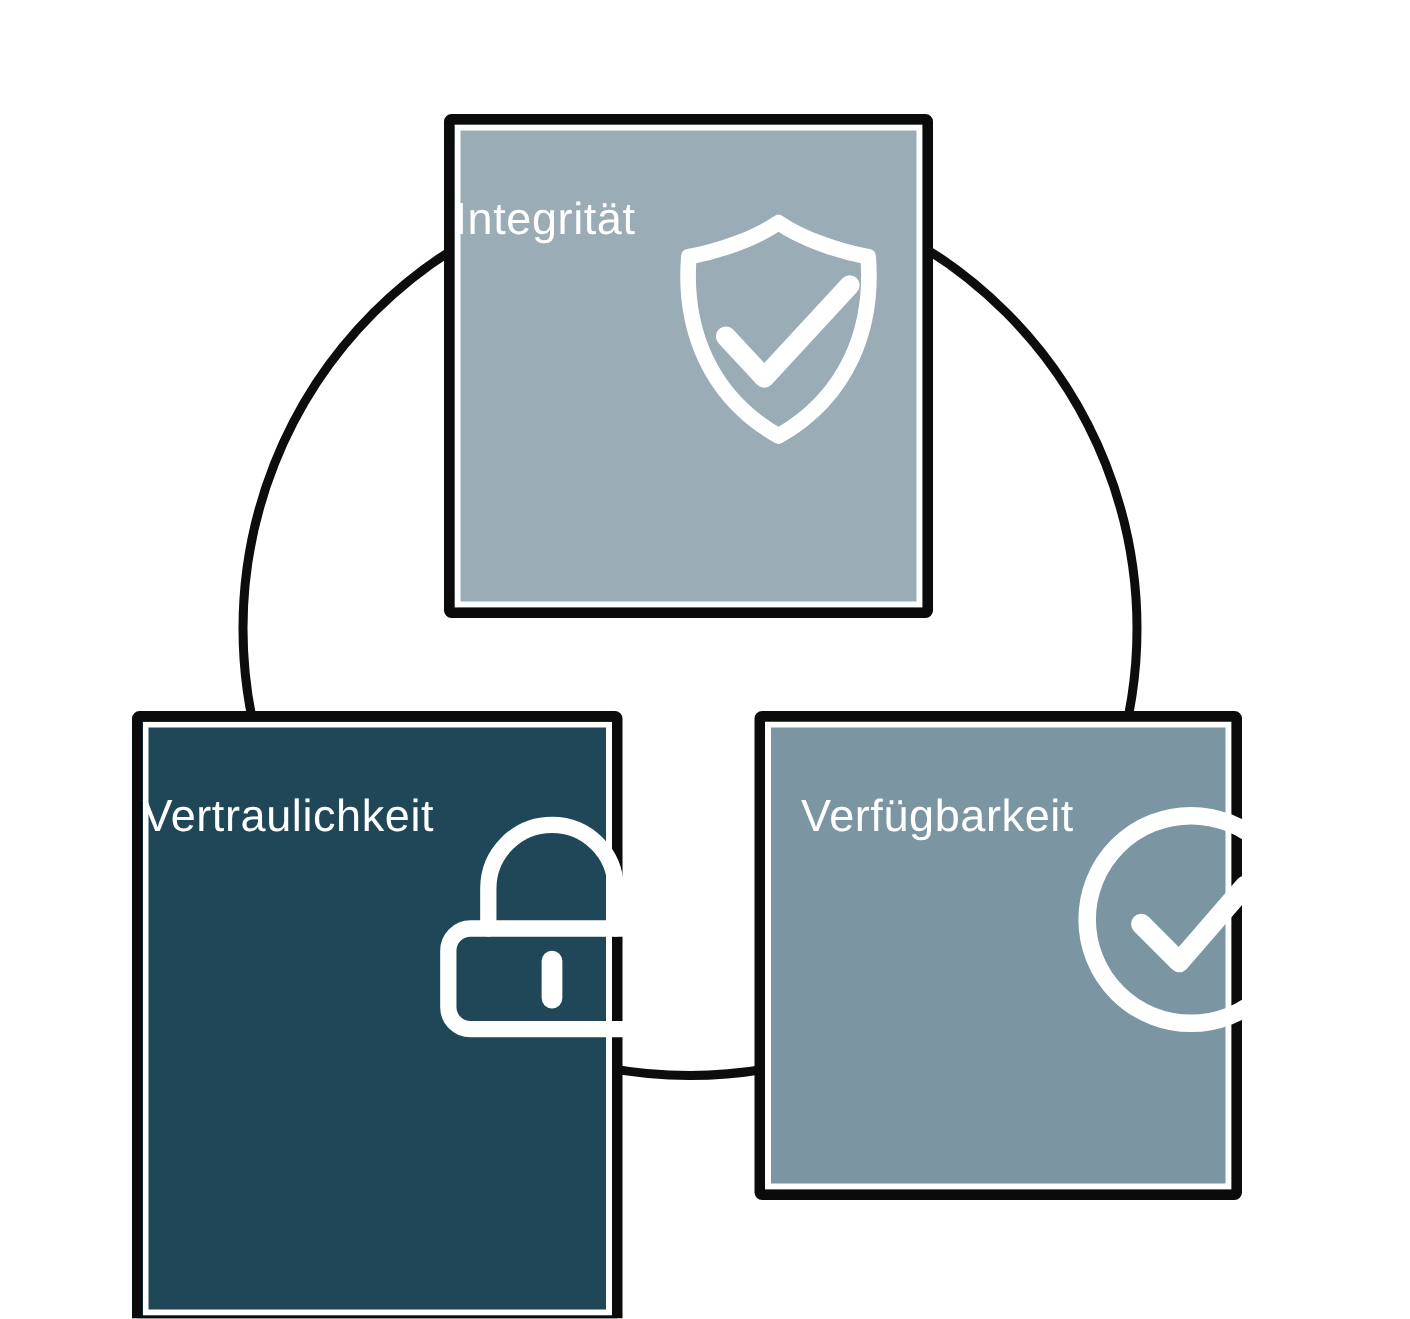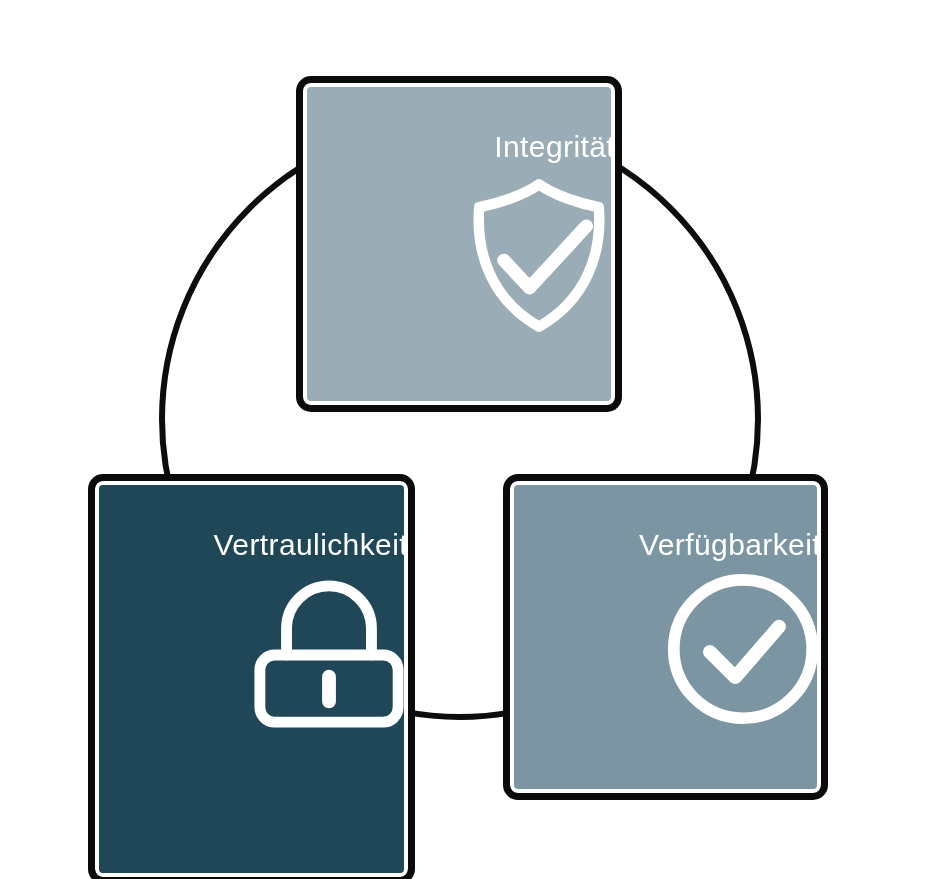--- a/index.html
+++ b/index.html
@@ -19,25 +19,25 @@
     position: absolute;
     inset: 0;
     width: 940px;
     height: 879px;
     color: var(--ring, #0d0d0d);
   }
   .node {
     position: absolute;
     box-sizing: border-box;
     border: 7px solid var(--box-border, #0b0b0b);
-    border-radius: 15px;
+    border-radius: 5px;
     box-shadow: inset 0 0 0 4px var(--inner-border, #ffffff);
     display: flex;
-    flex-direction: column;
-    align-items: flex-end;
+    flex-direction: row;
+    align-items: flex-start;
     padding-top: 46px;
     color: var(--label-color, #ffffff);
   }
   .node-top   { left: 296px; top: 76px;  width: 326px; height: 336px; }
   .node-left  { left: 88px;  top: 474px; width: 327px; height: 410px; }
   .node-right { left: 503px; top: 474px; width: 325px; height: 326px; }
   .node-label {
     font-size: 30px;
     line-height: 36px;
     letter-spacing: 0.4px;
@@ -80,21 +80,21 @@
     <div class="node-label">Vertraulichkeit</div>
     <div class="icon-area">
       <svg width="158" height="168" viewBox="0 0 160 170" xmlns="http://www.w3.org/2000/svg" aria-hidden="true">
         <path d="M37 85 V58 a43 43 0 0 1 86 0 V85" fill="none" stroke="currentColor" stroke-width="11" stroke-linecap="round"></path>
         <rect x="10" y="85" width="140" height="68" rx="15" fill="none" stroke="currentColor" stroke-width="11"></rect>
         <line x1="80" y1="107" x2="80" y2="132" stroke="currentColor" stroke-width="14" stroke-linecap="round"></line>
       </svg>
     </div>
   </div>
 
-  <div class="node node-right" style="background-color: rgb(123, 150, 162);">
+  <div class="node node-right" style="background-color: rgb(123, 150, 162); padding-left: 24px;">
     <div class="node-label">Verfügbarkeit</div>
     <div class="icon-area">
       <svg width="156" height="156" viewBox="0 0 160 160" xmlns="http://www.w3.org/2000/svg" aria-hidden="true">
         <circle cx="80" cy="80" r="71" fill="none" stroke="currentColor" stroke-width="12"></circle>
         <polyline points="46 83, 72 109, 117 57" fill="none" stroke="currentColor" stroke-width="14" stroke-linecap="round" stroke-linejoin="round"></polyline>
       </svg>
     </div>
   </div>
 
 </div>

